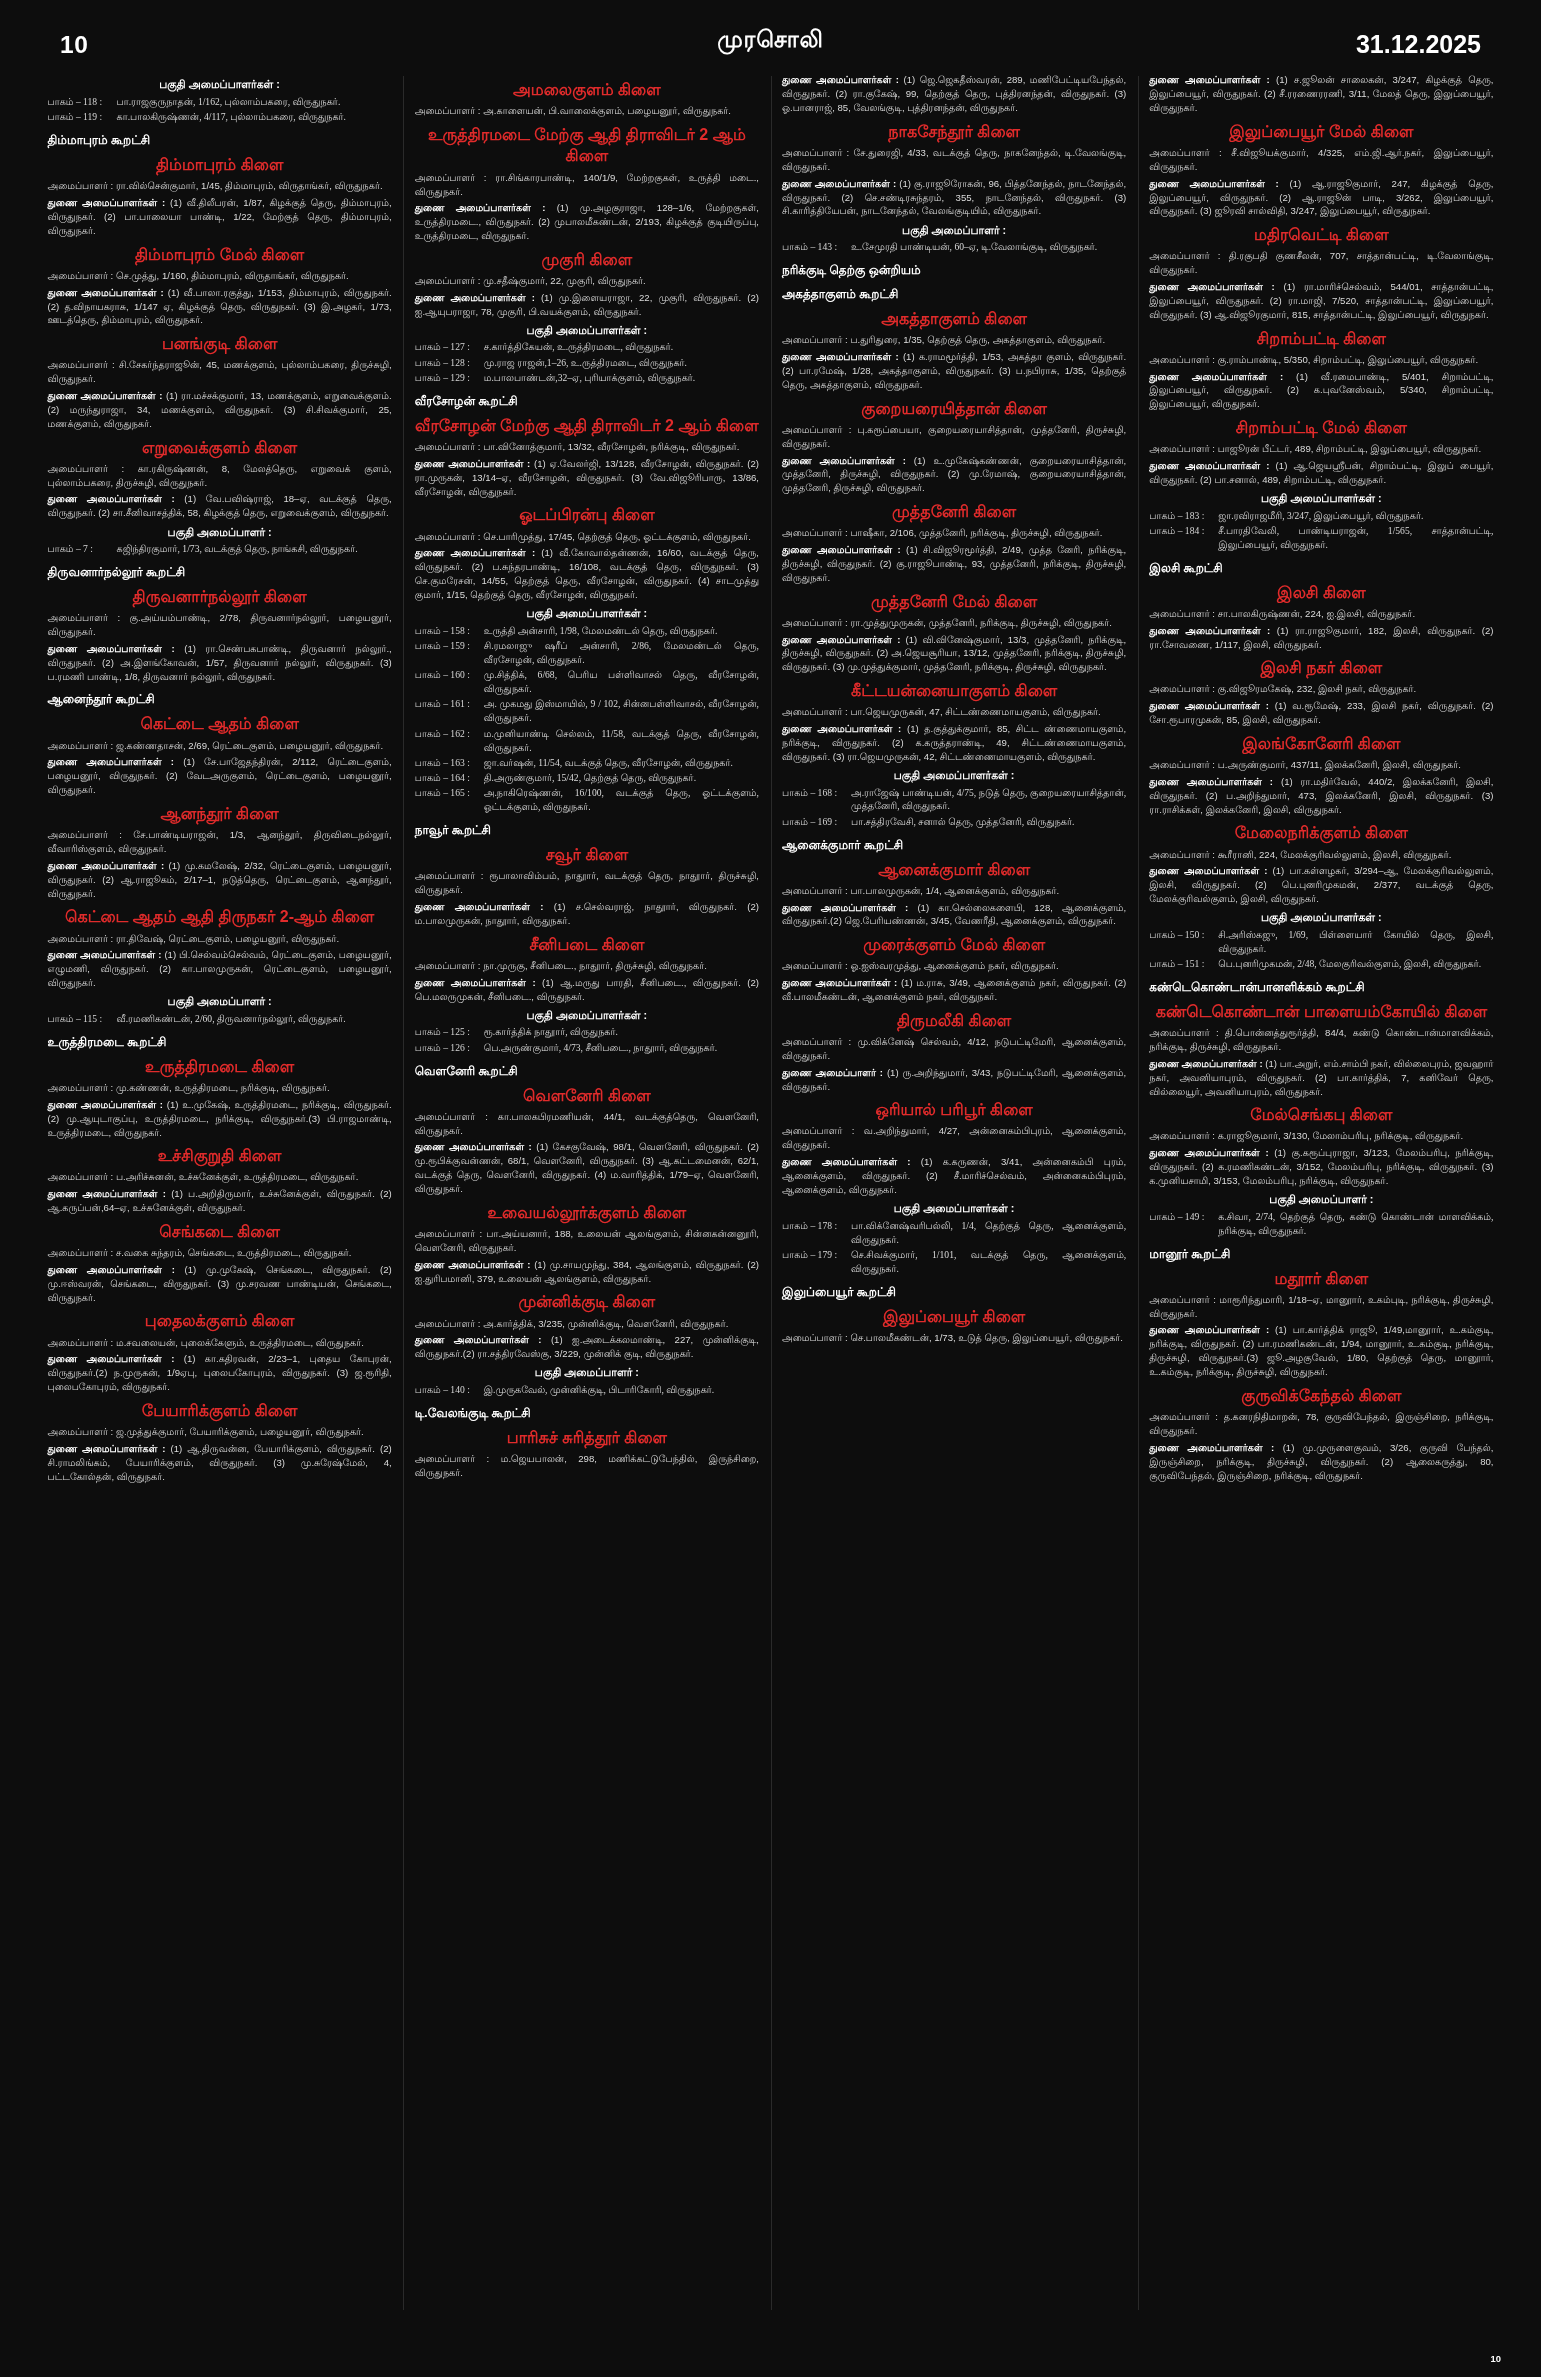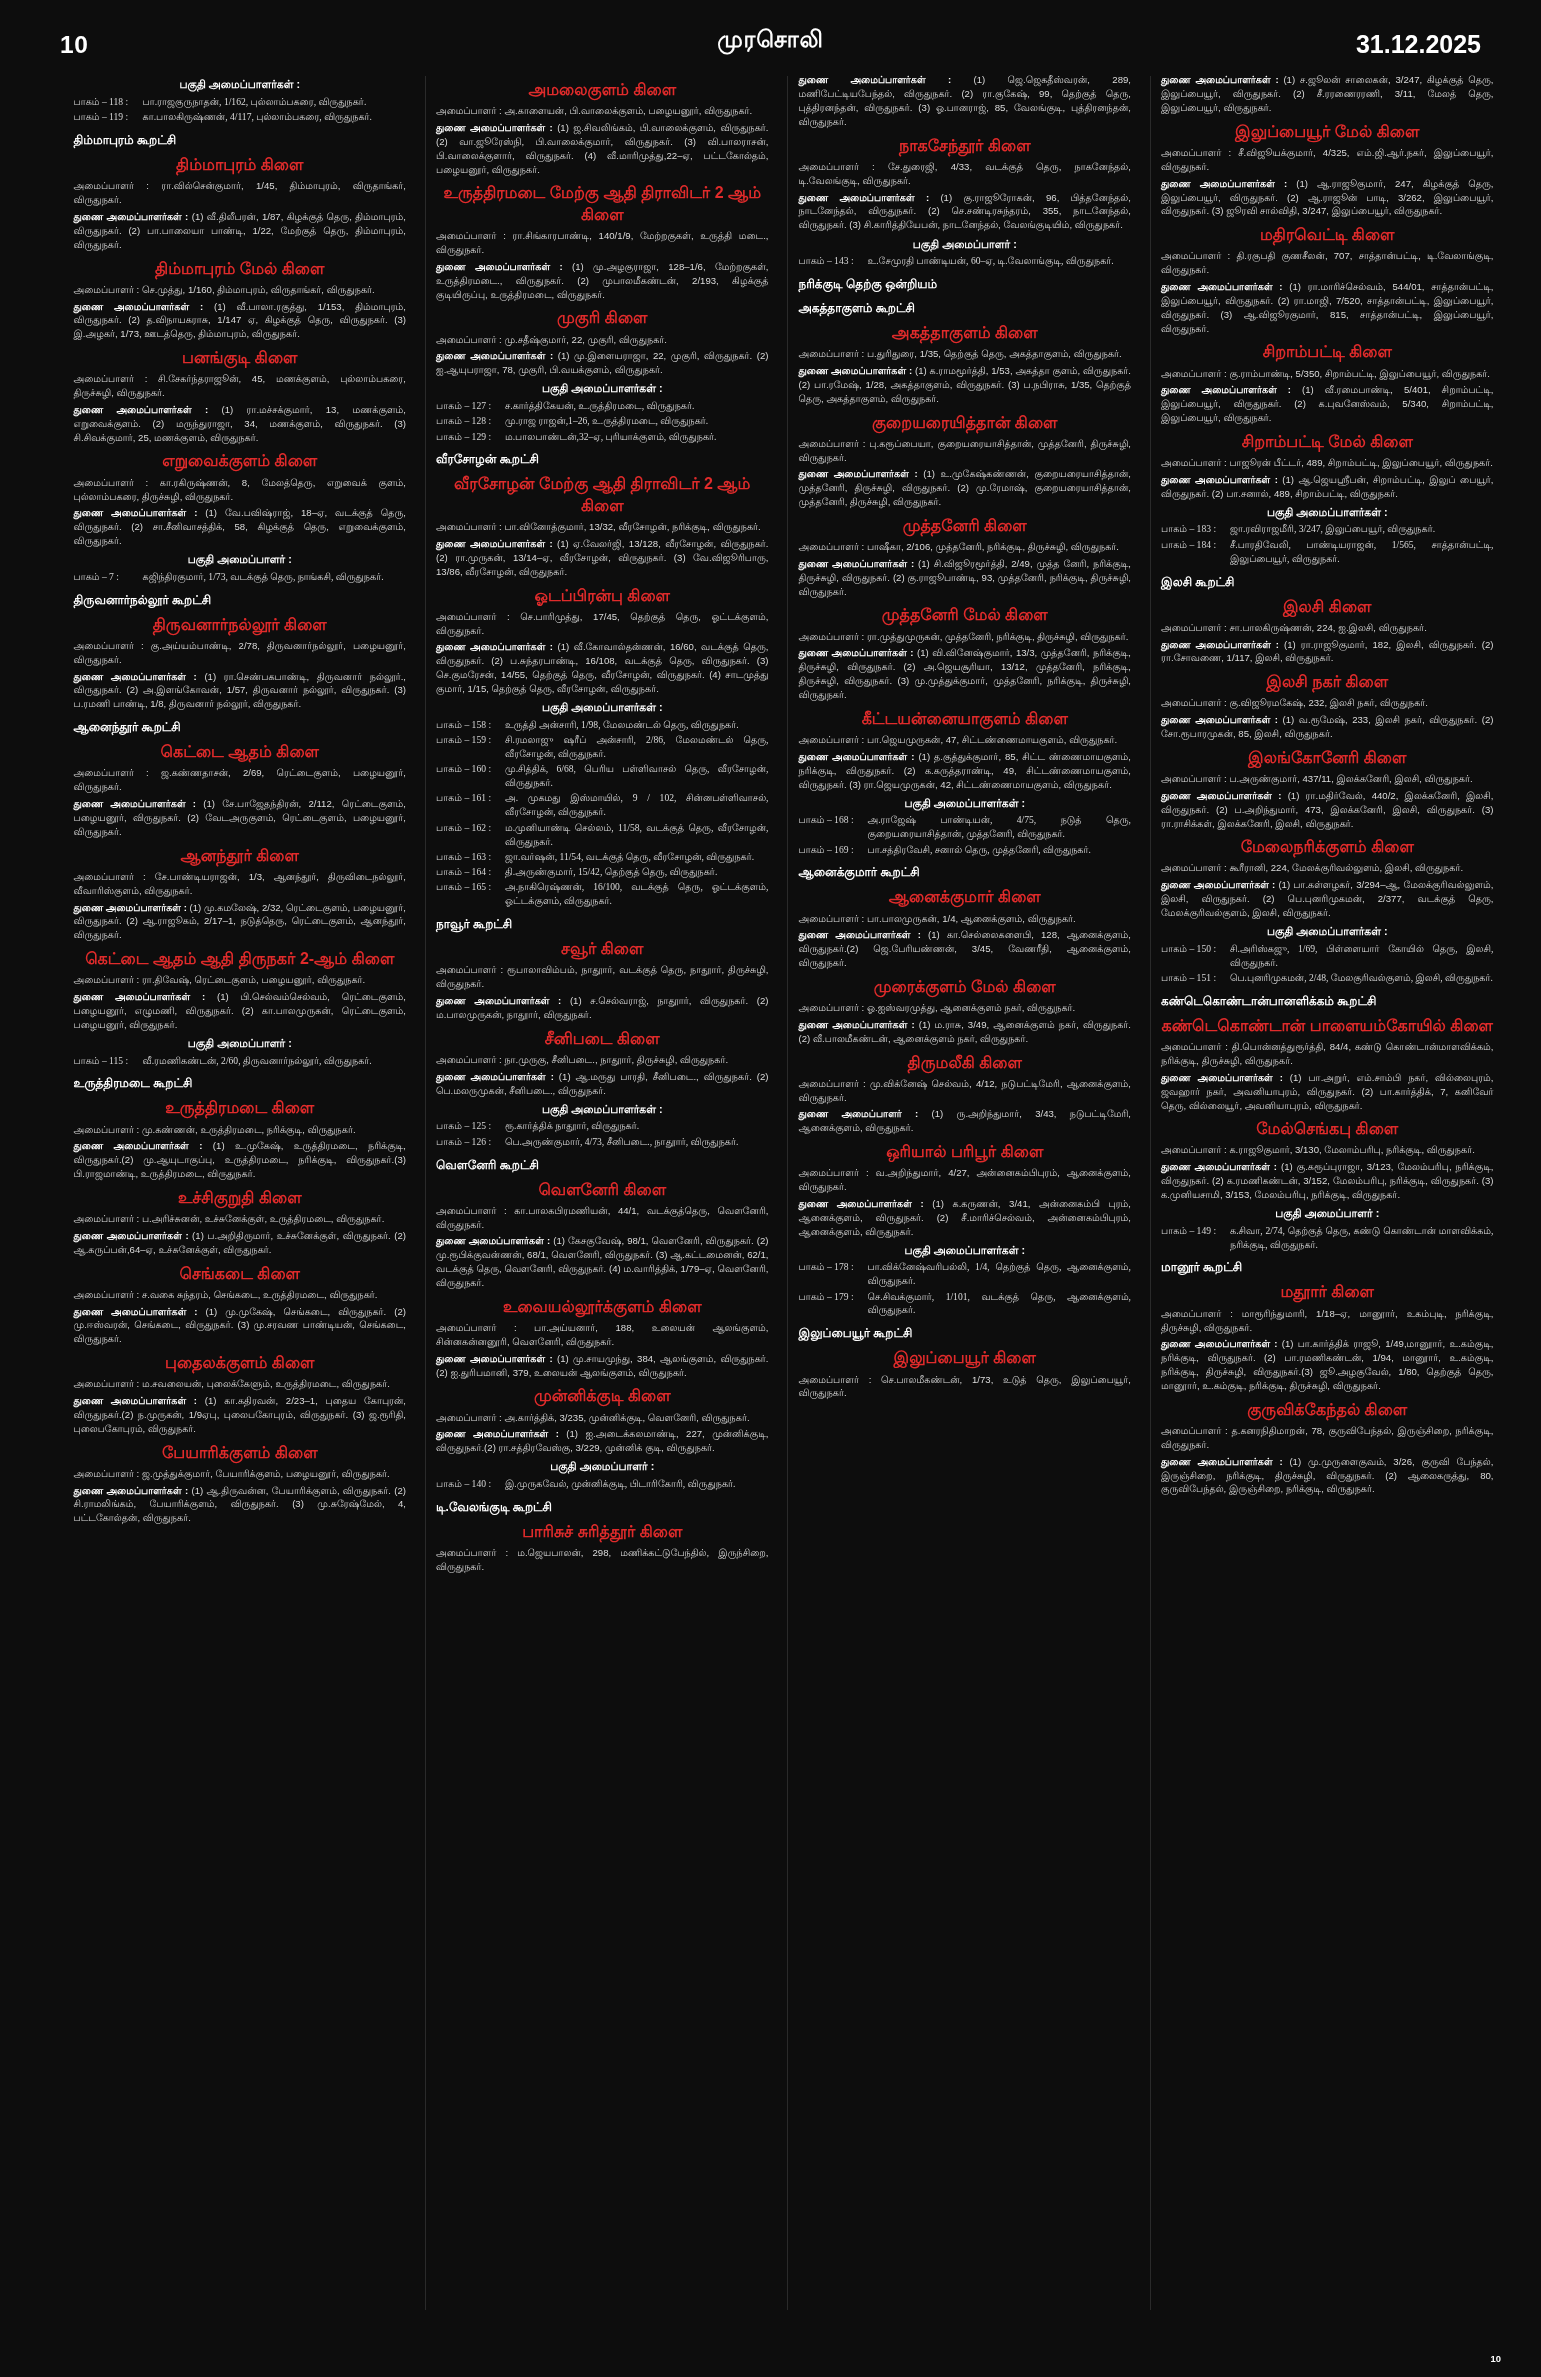--- a/index.html
+++ b/index.html
@@ -48,25 +48,24 @@
     top: 21.6px;
   }
   .masthead .date {
     font-size: 25px;
     font-weight: bold;
     color: #ffffff;
   }
   
   .columns {
     display: flex;
-    gap: 7px;
+    gap: 0;
     padding: 7.2px 32px 14.4px 32px;
     box-sizing: border-box;
     height: 2266px;
-    margin-left: 26px;
   }
   .col {
     width: 25%;
     box-sizing: border-box;
     padding: 0 11.5px;
     position: relative;
   }
   .col + .col::before {
     content: "";
     position: absolute;
@@ -208,21 +207,20 @@
         <div class="branch">புதைலக்குளம் கிளை</div>
         <div class="para">அமைப்பாளர் : ம.சவலையன், புலைக்கேளும், உருத்திரமடை, விருதுநகர்.</div>
         <div class="para"><span class="lbl">துணை அமைப்பாளர்கள் :</span> (1) கா.கதிரவன், 2/23–1, புதைய கோபுரன், விருதுநகர்.(2) ந.முருகன், 1/9ஏபு, புலைபகோபுரம், விருதுநகர். (3) ஜ.ரூரிதி, புலைபகோபுரம், விருதுநகர்.</div>
         <div class="branch">பேயாரிக்குளம் கிளை</div>
         <div class="para">அமைப்பாளர் : ஜ.முத்துக்குமார், பேயாரிக்குளம், பழையனூர், விருதுநகர்.</div>
         <div class="para"><span class="lbl">துணை அமைப்பாளர்கள் :</span> (1) ஆ.திருவன்ன, பேயாரிக்குளம், விருதுநகர். (2) சி.ராமலிங்கம், பேயாரிக்குளம், விருதுநகர். (3) மு.சுரேஷ்மேல், 4, பட்டகோல்தன், விருதுநகர்.</div>
       </div>
       <div class="col">
         <div class="branch">அமலைகுளம் கிளை</div>
         <div class="para">அமைப்பாளர் : அ.காளையன், பி.வாலைக்குளம், பழையனூர், விருதுநகர்.</div>
-        <div class="para"><span class="lbl">துணை அமைப்பாளர்கள் :</span> (1) ஜ.சிவலிங்கம், பி.வாலைக்குளம், விருதுநகர். (2) வா.ஜூரேஸ்நி, பி.வாலைக்குமார், விருதுநகர். (3) வி.பாலராசன், பி.வாலைக்குளார், விருதுநகர். (4) வீ.மாரிமுத்து,22–ஏ, பட்டகோல்தம், பழையனூர், விருதுநகர்.</div>
         <div class="branch">உருத்திரமடை மேற்கு ஆதி திராவிடர் 2 ஆம் கிளை</div>
         <div class="para">அமைப்பாளர் : ரா.சிங்காரபாண்டி, 140/1/9, மேற்றகுகள், உருத்தி மடை., விருதுநகர்.</div>
         <div class="para"><span class="lbl">துணை அமைப்பாளர்கள் :</span> (1) மு.அழகுராஜா, 128–1/6, மேற்றகுகள், உருத்திரமடை., விருதுநகர். (2) முபாலமீகண்டன், 2/193, கிழக்குத் குடியிருப்பு, உருத்திரமடை, விருதுநகர்.</div>
         <div class="branch">முகுரி கிளை</div>
         <div class="para">அமைப்பாளர் : மு.சதீஷ்குமார், 22, முகுரி, விருதுநகர்.</div>
         <div class="para"><span class="lbl">துணை அமைப்பாளர்கள் :</span> (1) மு.இளையராஜா, 22, முகுரி, விருதுநகர். (2) ஐ.ஆயுபராஜா, 78, முகுரி, பி.வயக்குளம், விருதுநகர்.</div>
         <div class="sub-head">பகுதி அமைப்பாளர்கள் :</div>
         <div class="listrow">
           <div class="k">பாகம் – 127 :</div>
           <div class="v">ச.கார்த்திகேயன், உ.ருத்திரமடை, விருதுநகர்.</div>

